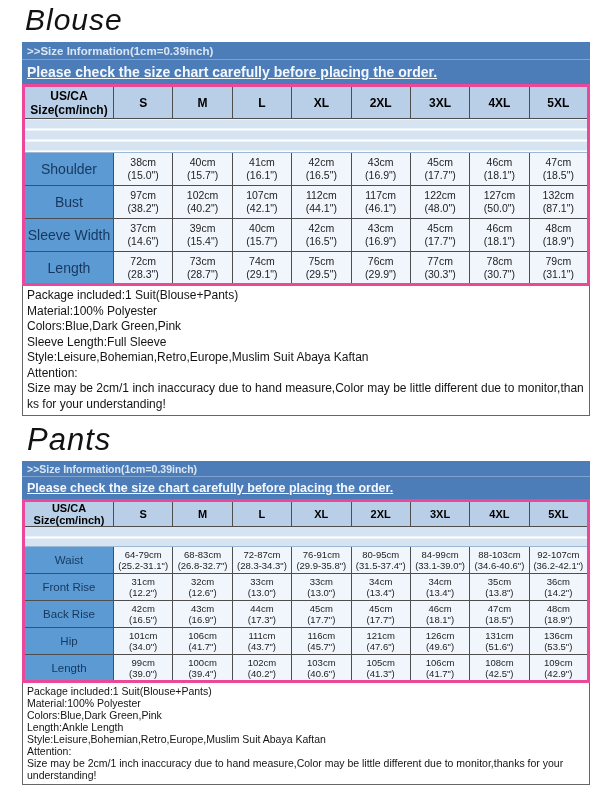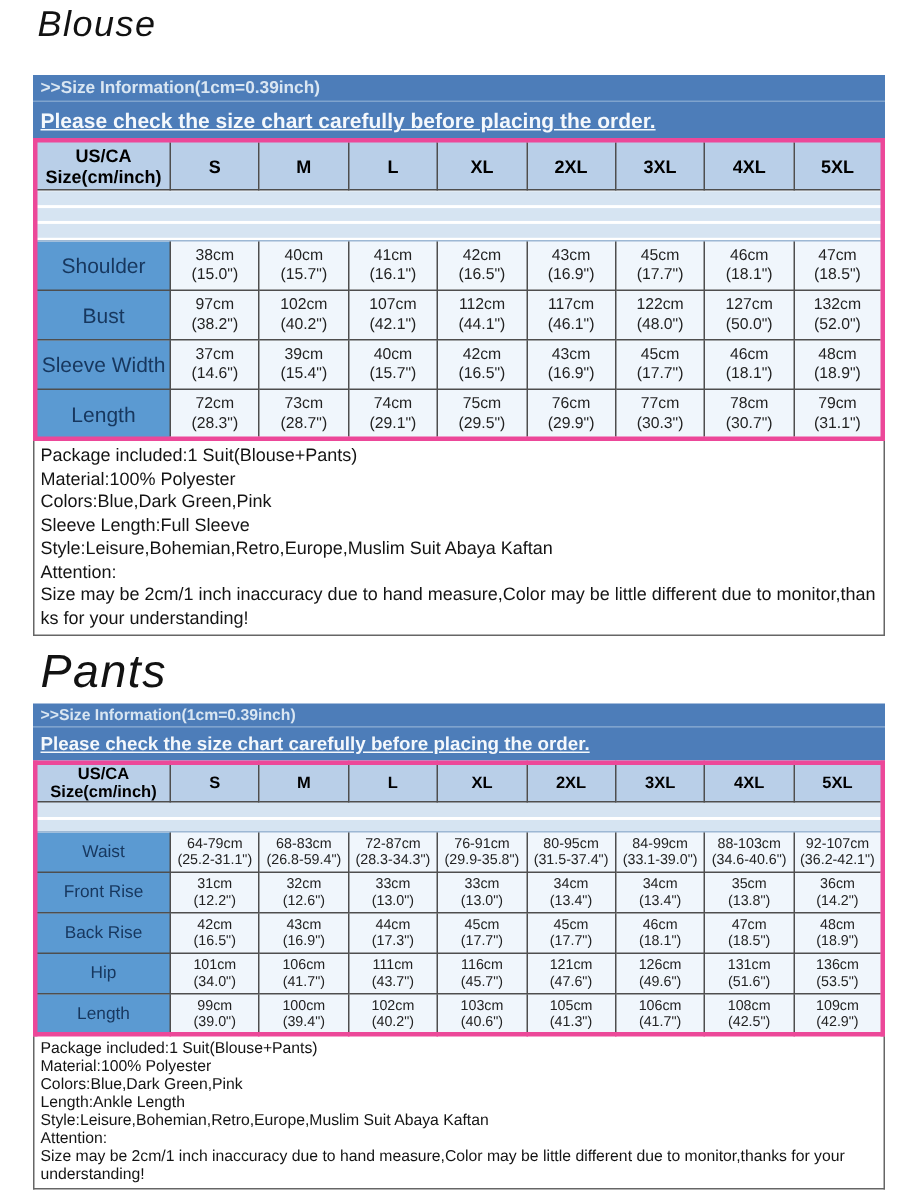--- a/index.html
+++ b/index.html
@@ -9,21 +9,21 @@
     background: #ffffff;
     font-family: "Liberation Sans", sans-serif;
     color: #111;
   }
   .section { }
   .title {
     font-style: italic;
     color: #121212;
     letter-spacing: 1px;
   }
-  .blouse-section .title { font-size: 24px; margin: 3px 0 19px 25px; }
+  .blouse-section .title { font-size: 30px; margin: 3px 0 5px 25px; }
   .pants-section  .title { font-size: 31px; margin: 6px 0 3px 27px; }
 
   .panel { margin-left: 22px; width: 568px; }
 
   .bar {
     background: #4d7db9;
     font-weight: bold;
     padding: 0 5px;
   }
   .bar.small {
@@ -157,21 +157,21 @@
 (42.1")</td>
             <td class="cell">112cm
 (44.1")</td>
             <td class="cell">117cm
 (46.1")</td>
             <td class="cell">122cm
 (48.0")</td>
             <td class="cell">127cm
 (50.0")</td>
             <td class="cell">132cm
-(52.0")</td>
+(87.1")</td>
           </tr>
           <tr>
             <th class="rowlabel">Sleeve Width</th>
             <td class="cell">37cm
 (14.6")</td>
             <td class="cell">39cm
 (15.4")</td>
             <td class="cell">40cm
 (15.7")</td>
             <td class="cell">42cm
@@ -251,21 +251,21 @@
           <tr class="spacer">
             <td colspan="9"></td>
           </tr>
         </thead>
         <tbody>
           <tr>
             <th class="rowlabel">Waist</th>
             <td class="cell">64-79cm
 (25.2-31.1")</td>
             <td class="cell">68-83cm
-(26.8-59.4")</td>
+(26.8-32.7")</td>
             <td class="cell">72-87cm
 (28.3-34.3")</td>
             <td class="cell">76-91cm
 (29.9-35.8")</td>
             <td class="cell">80-95cm
 (31.5-37.4")</td>
             <td class="cell">84-99cm
 (33.1-39.0")</td>
             <td class="cell">88-103cm
 (34.6-40.6")</td>

